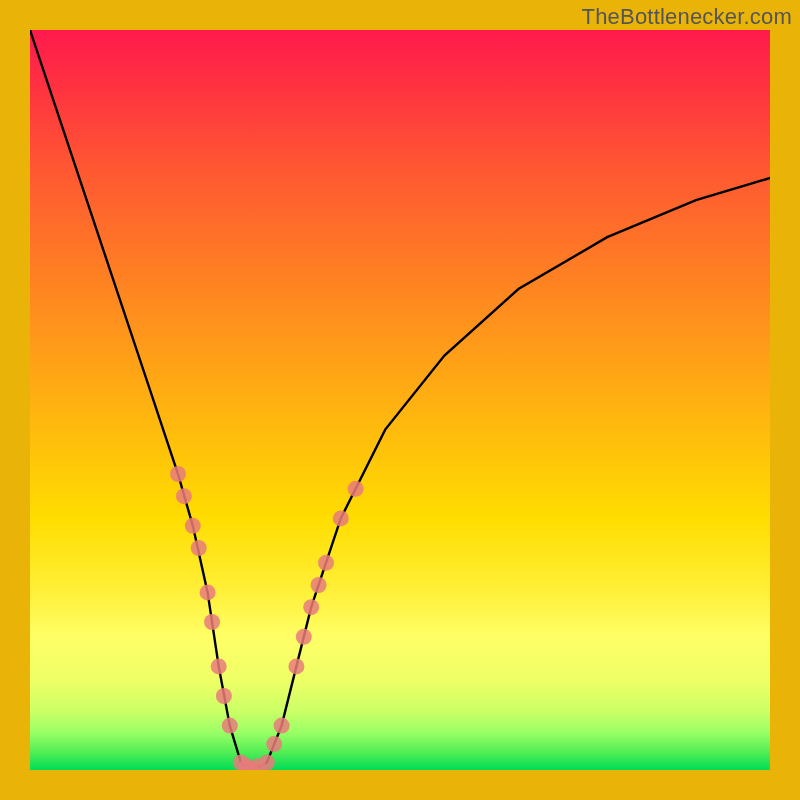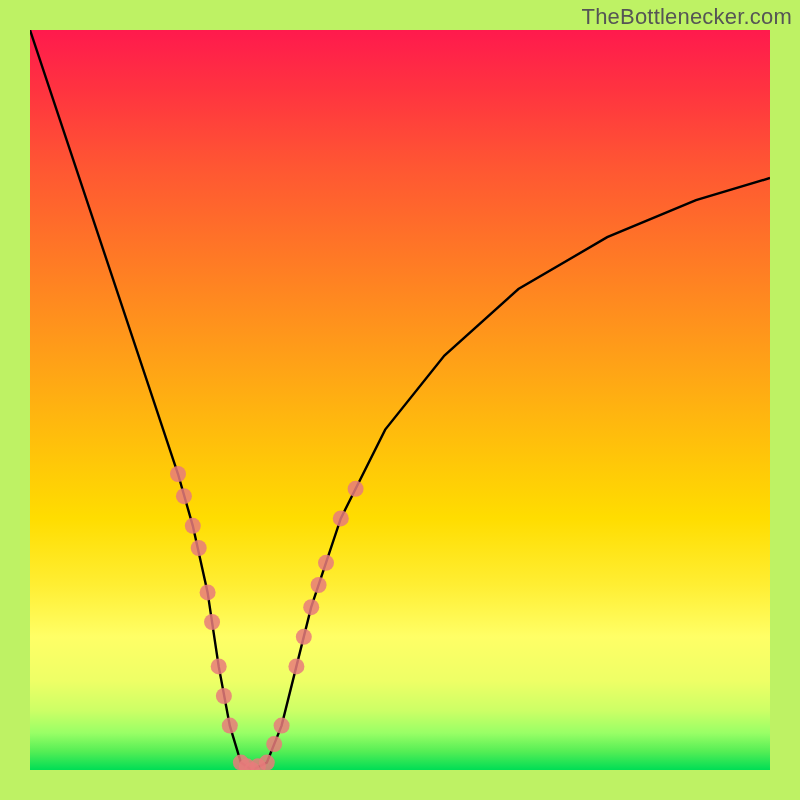--- a/index.html
+++ b/index.html
@@ -8,21 +8,21 @@
     width: 800px;
     height: 800px;
     background: #000;
     font-family: Arial, Helvetica, sans-serif;
     overflow: hidden;
   }
   .frame {
     position: relative;
     width: 800px;
     height: 800px;
-    background: #bef264;
+    background: #eab308;
   }
   .plot-area {
     position: absolute;
     left: 30px;
     top: 30px;
     width: 740px;
     height: 740px;
     background: linear-gradient(to bottom,
       #ff1a4d 0%,
       #ff3340 8%,

